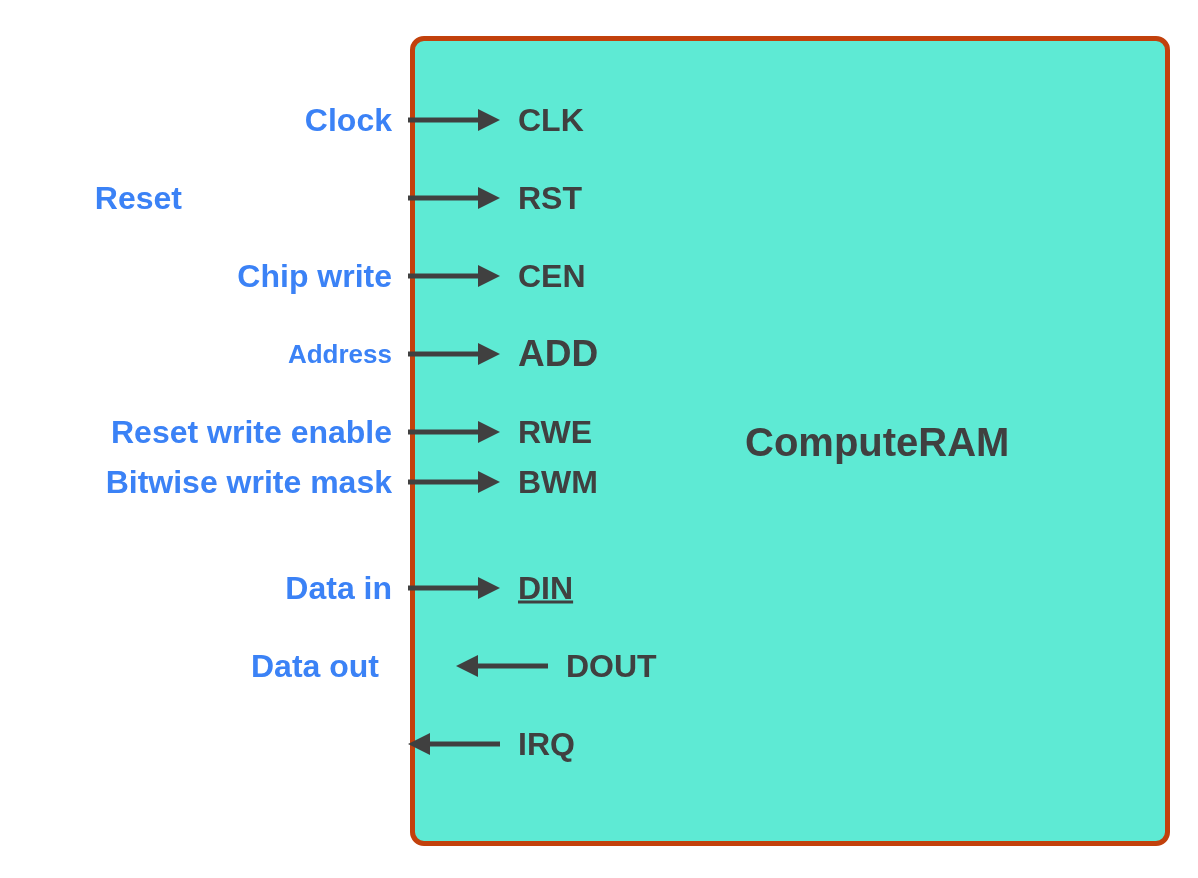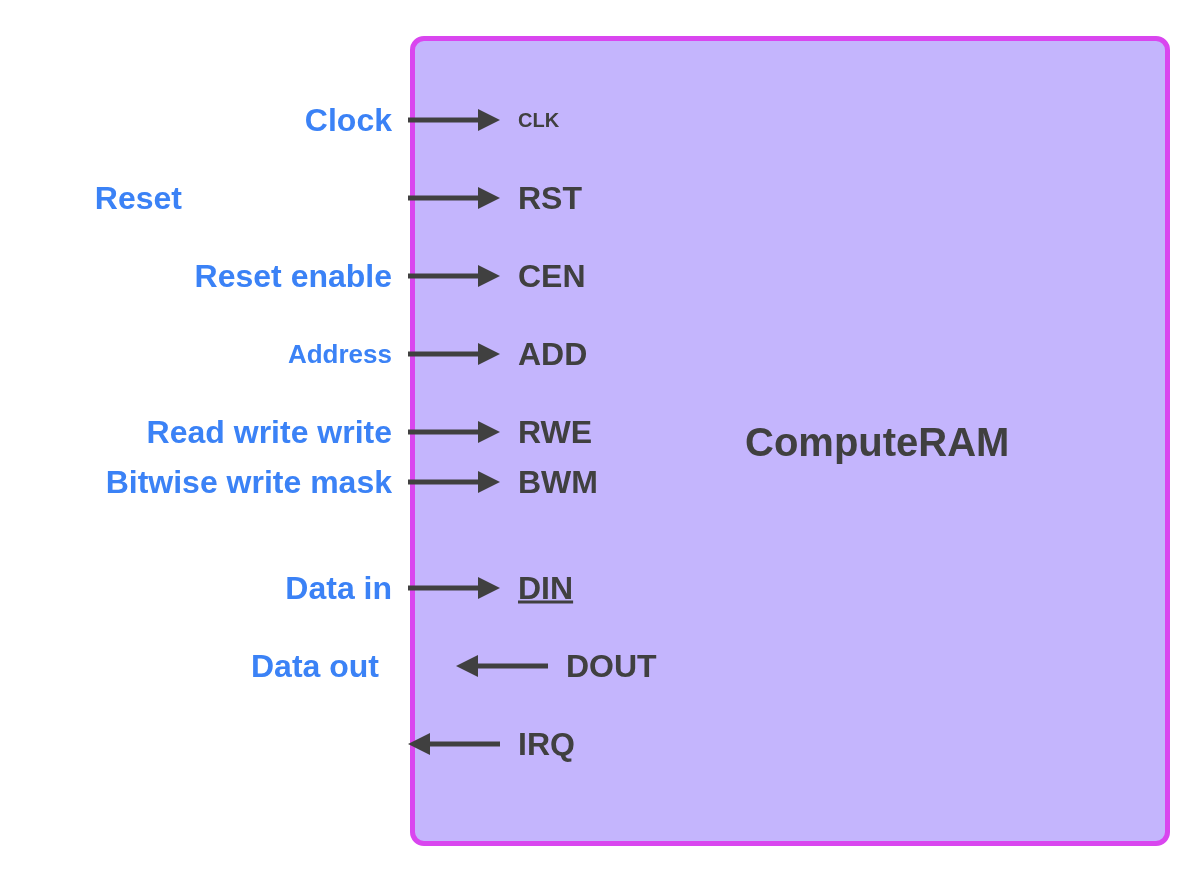--- a/index.html
+++ b/index.html
@@ -10,24 +10,24 @@
     background: #ffffff;
     font-family: "Segoe UI", "Helvetica Neue", Arial, sans-serif;
   }
   .canvas {
     position: relative;
     width: 1198px;
     height: 878px;
   }
   .block {
     position: absolute;
-    border: 5px solid #d946ef;
+    border: 5px solid #c2410c;
     border-radius: 14px;
     box-sizing: border-box;
-    background: #c4b5fd;
+    background: #5eead4;
   }
   .block-title {
     position: absolute;
     font-weight: 700;
     color: #404040;
     white-space: nowrap;
   }
   .signal-row {
     position: absolute;
     left: 0;
@@ -73,54 +73,54 @@
 
   <div id="rows">
       <div class="signal-row" style="top: 100px; width: 1198px;">
         <div class="ext-label" style="right: 806px; font-size: 32px;">Clock</div>
         <div class="arrow" style="left: 406px; width: 96px;">
           <svg width="96" height="30">
             <line x1="2" y1="15" x2="74" y2="15" stroke="#404040" stroke-width="5"></line>
             <polygon points="94,15 72,4 72,26" fill="#404040"></polygon>
           </svg>
         </div>
-        <div class="int-label" style="left: 518px; font-size: 20px;">CLK</div>
+        <div class="int-label" style="left: 518px; font-size: 32px;">CLK</div>
       </div>
       <div class="signal-row" style="top: 178px; width: 988px;">
         <div class="ext-label" style="right: 806px; font-size: 32px;">Reset</div>
         <div class="arrow" style="left: 406px; width: 96px;">
           <svg width="96" height="30">
             <line x1="2" y1="15" x2="74" y2="15" stroke="#404040" stroke-width="5"></line>
             <polygon points="94,15 72,4 72,26" fill="#404040"></polygon>
           </svg>
         </div>
         <div class="int-label" style="left: 518px; font-size: 32px;">RST</div>
       </div>
       <div class="signal-row" style="top: 256px; width: 1198px;">
-        <div class="ext-label" style="right: 806px; font-size: 32px;">Reset enable</div>
+        <div class="ext-label" style="right: 806px; font-size: 32px;">Chip write</div>
         <div class="arrow" style="left: 406px; width: 96px;">
           <svg width="96" height="30">
             <line x1="2" y1="15" x2="74" y2="15" stroke="#404040" stroke-width="5"></line>
             <polygon points="94,15 72,4 72,26" fill="#404040"></polygon>
           </svg>
         </div>
         <div class="int-label" style="left: 518px; font-size: 32px;">CEN</div>
       </div>
       <div class="signal-row" style="top: 334px; width: 1198px;">
         <div class="ext-label" style="right: 806px; font-size: 26px;">Address</div>
         <div class="arrow" style="left: 406px; width: 96px;">
           <svg width="96" height="30">
             <line x1="2" y1="15" x2="74" y2="15" stroke="#404040" stroke-width="5"></line>
             <polygon points="94,15 72,4 72,26" fill="#404040"></polygon>
           </svg>
         </div>
-        <div class="int-label" style="left: 518px; font-size: 32px;">ADD</div>
+        <div class="int-label" style="left: 518px; font-size: 37px;">ADD</div>
       </div>
       <div class="signal-row" style="top: 412px; width: 1198px;">
-        <div class="ext-label" style="right: 806px; font-size: 32px;">Read write write</div>
+        <div class="ext-label" style="right: 806px; font-size: 32px;">Reset write enable</div>
         <div class="arrow" style="left: 406px; width: 96px;">
           <svg width="96" height="30">
             <line x1="2" y1="15" x2="74" y2="15" stroke="#404040" stroke-width="5"></line>
             <polygon points="94,15 72,4 72,26" fill="#404040"></polygon>
           </svg>
         </div>
         <div class="int-label" style="left: 518px; font-size: 32px;">RWE</div>
       </div>
       <div class="signal-row" style="top: 462px; width: 1198px;">
         <div class="ext-label" style="right: 806px; font-size: 32px;">Bitwise write mask</div>

